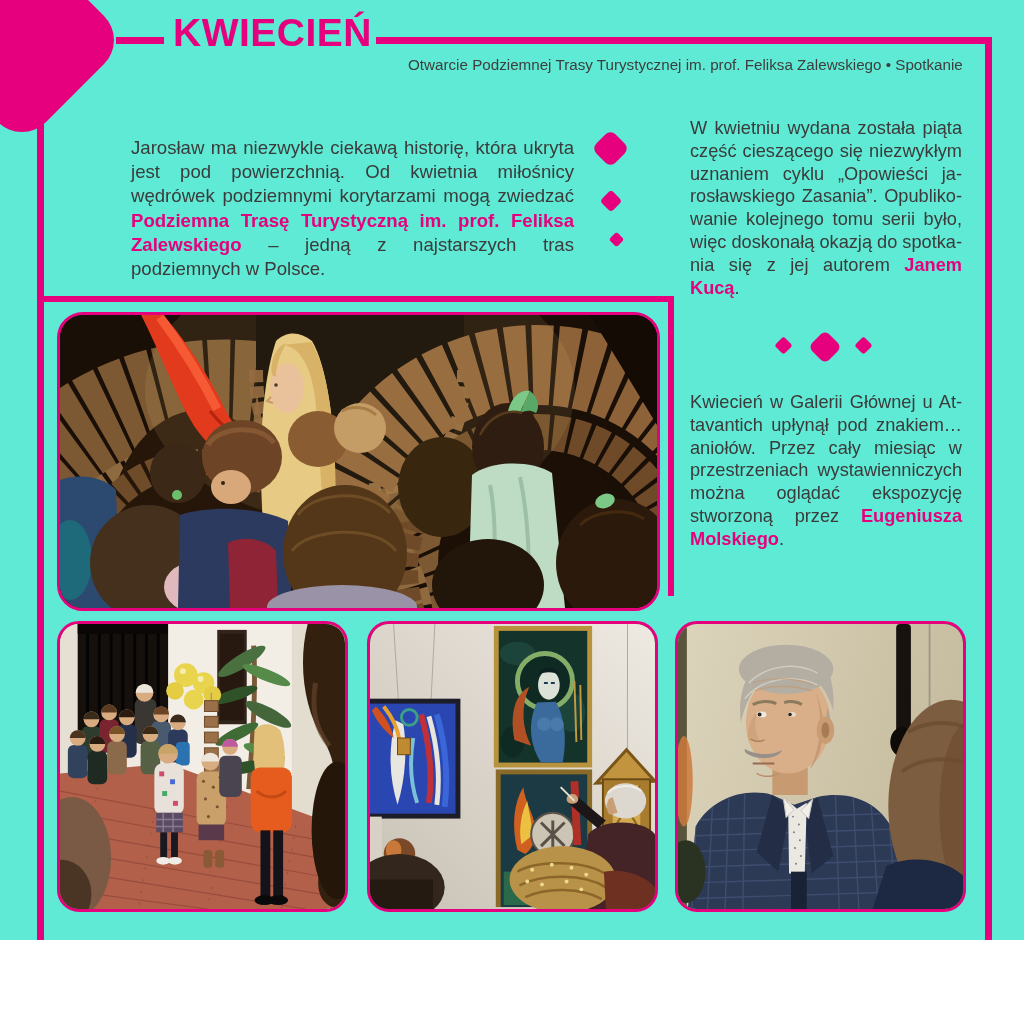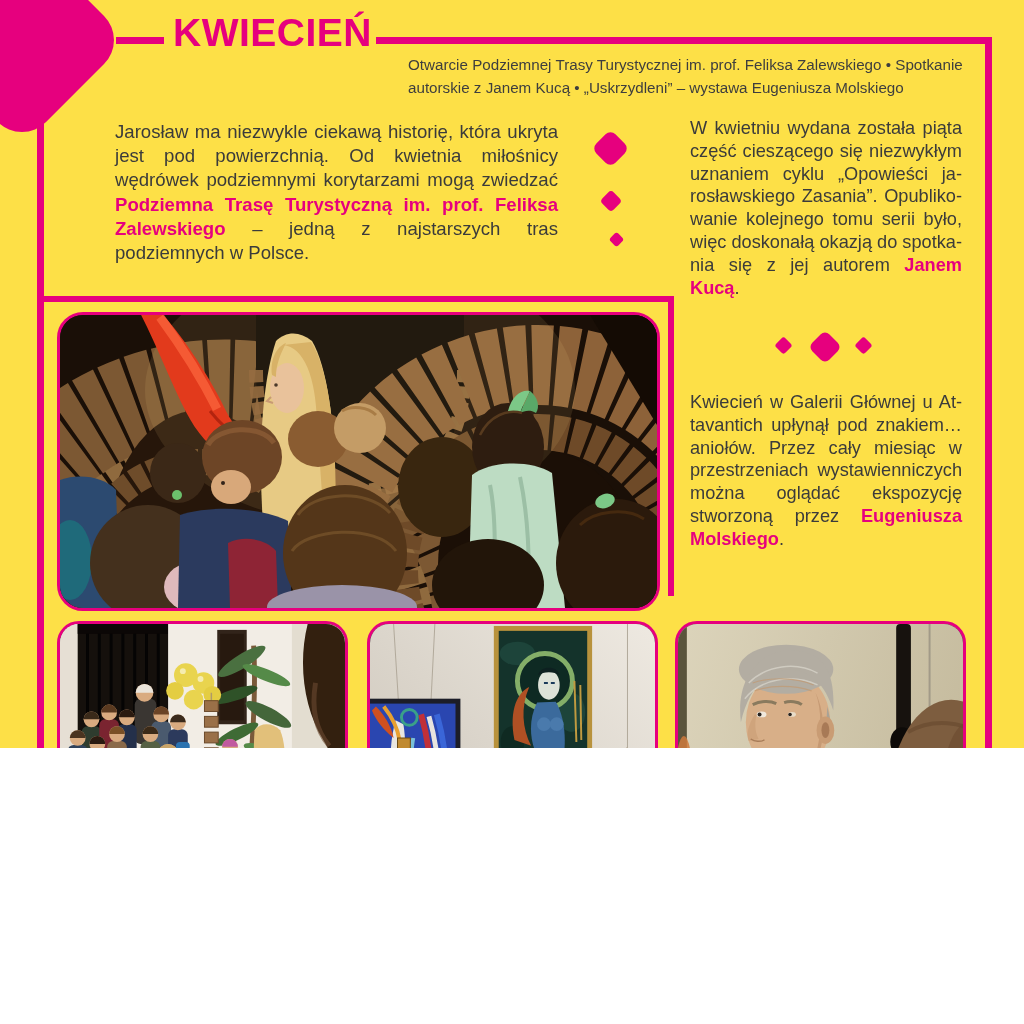--- a/index.html
+++ b/index.html
@@ -1,16 +1,16 @@
 <!DOCTYPE html>
 <html><head>
 <meta charset="utf-8">
 <style>
   html,body{margin:0;padding:0;background:#fff;}
-  .page{position:relative;width:1024px;height:748px;background:#fde047;overflow:hidden;
+  .page{position:relative;width:1024px;height:940px;background:#5eead4;overflow:hidden;
         font-family:"Liberation Sans","DejaVu Sans",sans-serif;color:#3b3b3b;}
 
   
   .blob{position:absolute;left:-53px;top:-35px;width:150px;height:150px;background:#e6007e;
         border-radius:34px;transform:rotate(45deg);}
 
   
   .title-dash{position:absolute;left:116px;top:37px;width:48px;height:7px;background:#e6007e;}
   .page-title{position:absolute;left:173px;top:11px;font-size:39px;font-weight:bold;
               letter-spacing:.5px;color:#e6007e;}
@@ -60,24 +60,23 @@
   <div class="title-dash"></div>
   <h1 class="page-title" style="margin:0;">KWIECIEŃ</h1>
   <div class="top-line"></div>
   <div class="right-vline"></div>
   <div class="left-vline"></div>
   <div class="frame-hline"></div>
   <div class="frame-vline"></div>
 
   <div class="subtitle">
     <div>Otwarcie Podziemnej Trasy Turystycznej im. prof. Feliksa Zalewskiego • Spotkanie</div>
-    <div>autorskie z Janem Kucą • „Uskrzydleni” – wystawa Eugeniusza Molskiego</div>
   </div>
 
-  <p class="para para-left" style="margin:0;"><span>Jarosław ma niezwykle ciekawą historię, która ukryta jest pod powierzchnią. Od kwietnia miłośnicy wędrówek podziemnymi korytarzami mogą zwie­dzać </span><span class="hl">Podziemna Trasę Turystyczną im. prof. Feliksa Zalewskiego</span><span> – jedną z najstarszych tras podziemnych w Polsce.</span></p>
+  <p class="para para-left" style="margin:16px;"><span>Jarosław ma niezwykle ciekawą historię, która ukryta jest pod powierzchnią. Od kwietnia miłośnicy wędrówek podziemnymi korytarzami mogą zwie­dzać </span><span class="hl">Podziemna Trasę Turystyczną im. prof. Feliksa Zalewskiego</span><span> – jedną z najstarszych tras podziemnych w Polsce.</span></p>
 
   <p class="para para-book" style="margin:0;"><span>W kwietniu wydana została piąta część cieszącego się niezwykłym uznaniem cyklu „Opowieści ja­rosławskiego Zasania”. Opubliko­wanie kolejnego tomu serii było, więc doskonałą okazją do spotka­nia się z jej autorem </span><span class="hl">Janem Kucą</span><span>.</span></p>
 
   <p class="para para-gallery" style="margin:0;"><span>Kwiecień w Galerii Głównej u At­tavantich upłynął pod znakiem… aniołów. Przez cały miesiąc w przestrzeniach wystawienni­czych można oglądać ekspozy­cję stworzoną przez </span><span class="hl">Eugeniusza Molskiego</span><span>.</span></p>
 
   <div class="diamond d-c1"></div>
   <div class="diamond d-c2"></div>
   <div class="diamond d-c3"></div>
   <div class="diamond d-r1"></div>
   <div class="diamond d-r2"></div>

